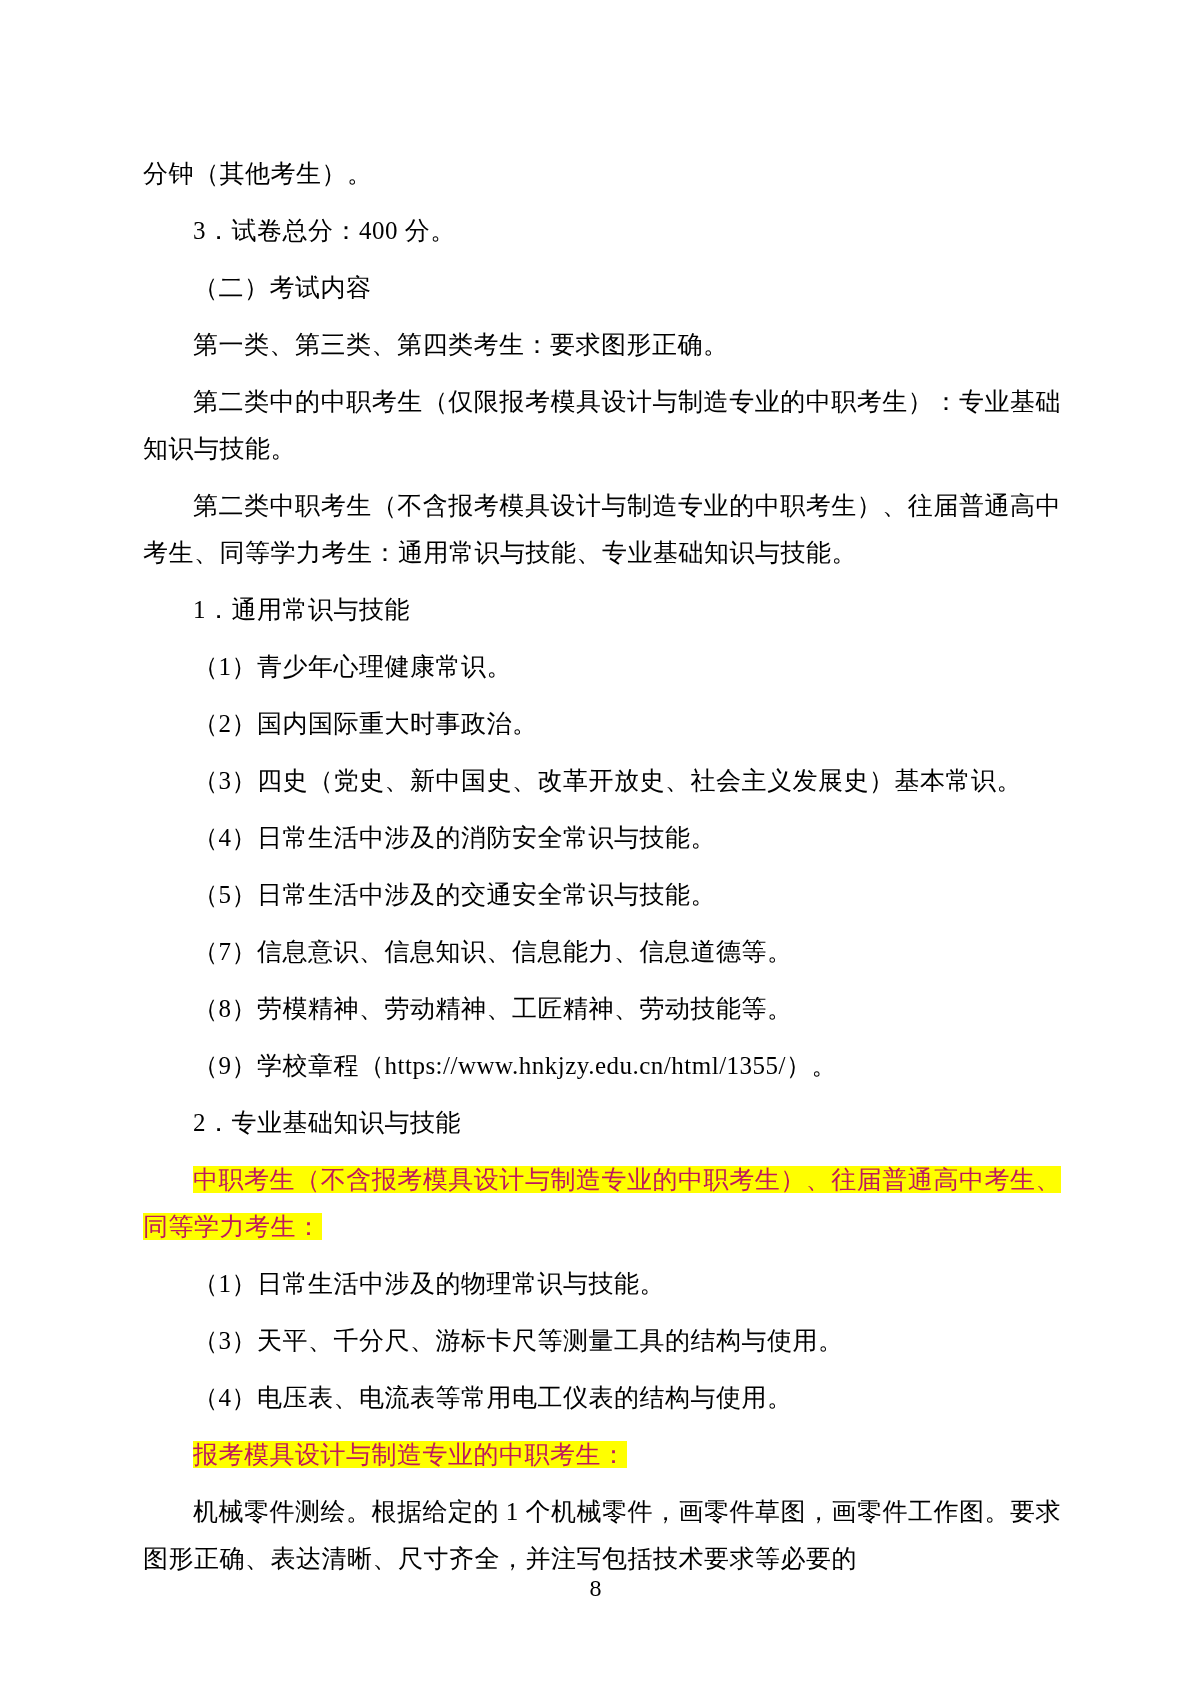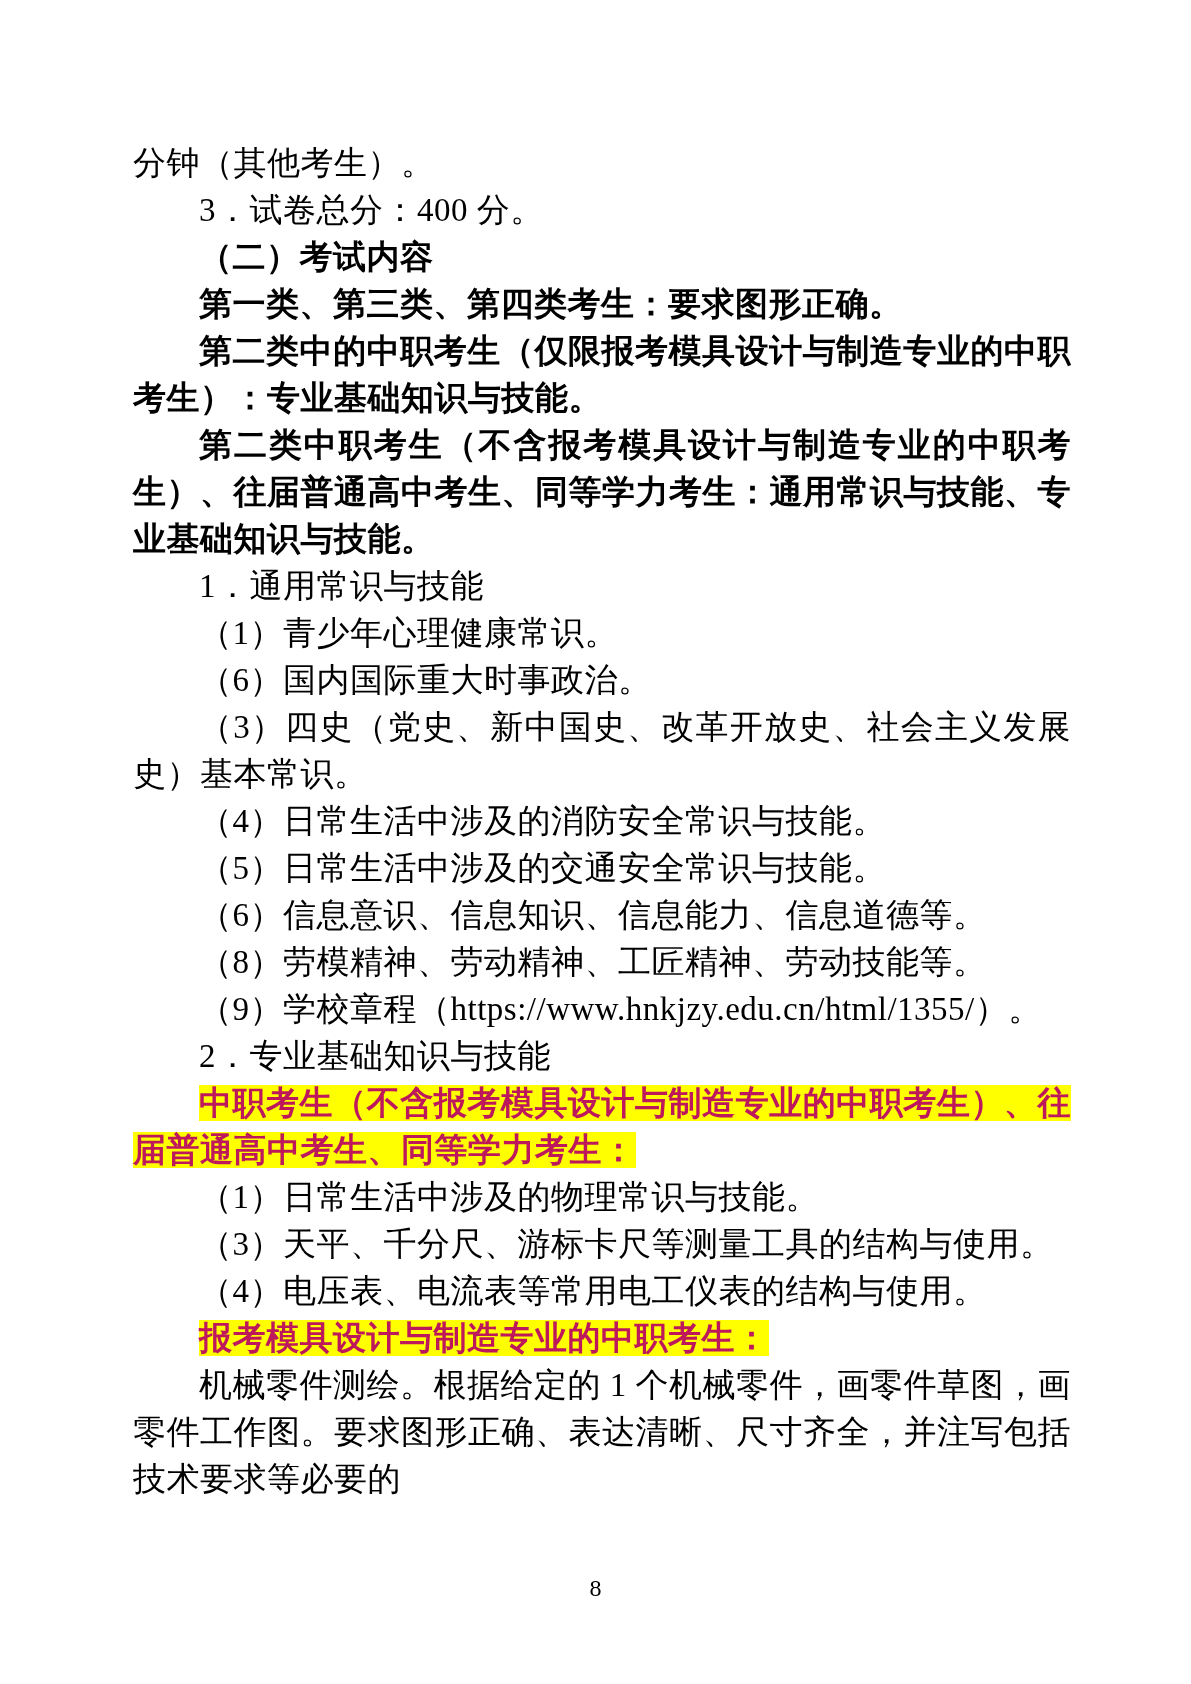--- a/index.html
+++ b/index.html
@@ -16,30 +16,30 @@
     font-family: "Liberation Serif", "DejaVu Serif", serif;
     color: #000000;
   }
   .doc-body {
     position: absolute;
     top: 140px;
     left: 133px;
     width: 938px;
   }
   p.para {
-    margin: 0;
+    margin: 10px;
     padding: 0;
-    font-size: 33px;
+    font-size: 25px;
     line-height: 47px;
     text-align: justify;
     letter-spacing: 0.5px;
     word-break: break-all;
   }
   p.para.indent { text-indent: 2em; }
-  p.para.bold   { font-weight: bold; }
+  p.para.bold   { font-weight: normal; }
   .hl {
     background: #ffff00;
     color: #be185d;
   }
   .page-footer {
     position: absolute;
     top: 1572px;
     left: 0;
     width: 100%;
     text-align: center;
@@ -54,25 +54,25 @@
 <div class="page">
   <main class="doc-body">
       <p class="para"><span>分钟（其他考生）。</span></p>
       <p class="para indent"><span>3．试卷总分：400 分。</span></p>
       <p class="para indent bold"><span>（二）考试内容</span></p>
       <p class="para indent bold"><span>第一类、第三类、第四类考生：要求图形正确。</span></p>
       <p class="para indent bold"><span>第二类中的中职考生（仅限报考模具设计与制造专业的中职考生）：专业基础知识与技能。</span></p>
       <p class="para indent bold"><span>第二类中职考生（不含报考模具设计与制造专业的中职考生）、往届普通高中考生、同等学力考生：通用常识与技能、专业基础知识与技能。</span></p>
       <p class="para indent"><span>1．通用常识与技能</span></p>
       <p class="para indent"><span>（1）青少年心理健康常识。</span></p>
-      <p class="para indent"><span>（6）国内国际重大时事政治。</span></p>
+      <p class="para indent"><span>（2）国内国际重大时事政治。</span></p>
       <p class="para indent"><span>（3）四史（党史、新中国史、改革开放史、社会主义发展史）基本常识。</span></p>
       <p class="para indent"><span>（4）日常生活中涉及的消防安全常识与技能。</span></p>
       <p class="para indent"><span>（5）日常生活中涉及的交通安全常识与技能。</span></p>
-      <p class="para indent"><span>（6）信息意识、信息知识、信息能力、信息道德等。</span></p>
+      <p class="para indent"><span>（7）信息意识、信息知识、信息能力、信息道德等。</span></p>
       <p class="para indent"><span>（8）劳模精神、劳动精神、工匠精神、劳动技能等。</span></p>
       <p class="para indent"><span>（9）学校章程（https://www.hnkjzy.edu.cn/html/1355/）。</span></p>
       <p class="para indent"><span>2．专业基础知识与技能</span></p>
       <p class="para indent bold"><span class="hl">中职考生（不含报考模具设计与制造专业的中职考生）、往届普通高中考生、同等学力考生：</span></p>
       <p class="para indent"><span>（1）日常生活中涉及的物理常识与技能。</span></p>
       <p class="para indent"><span>（3）天平、千分尺、游标卡尺等测量工具的结构与使用。</span></p>
       <p class="para indent"><span>（4）电压表、电流表等常用电工仪表的结构与使用。</span></p>
       <p class="para indent bold"><span class="hl">报考模具设计与制造专业的中职考生：</span></p>
       <p class="para indent"><span>机械零件测绘。根据给定的 1 个机械零件，画零件草图，画零件工作图。要求图形正确、表达清晰、尺寸齐全，并注写包括技术要求等必要的</span></p>
     </main>

